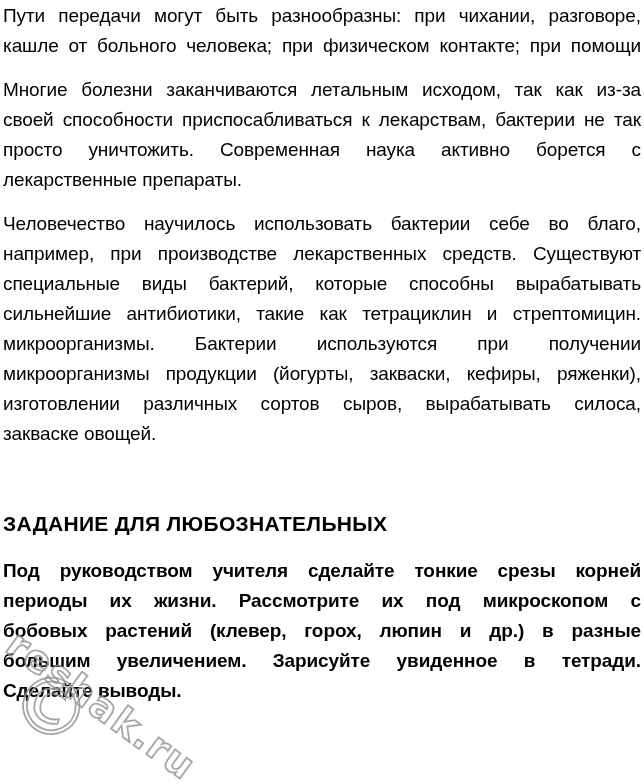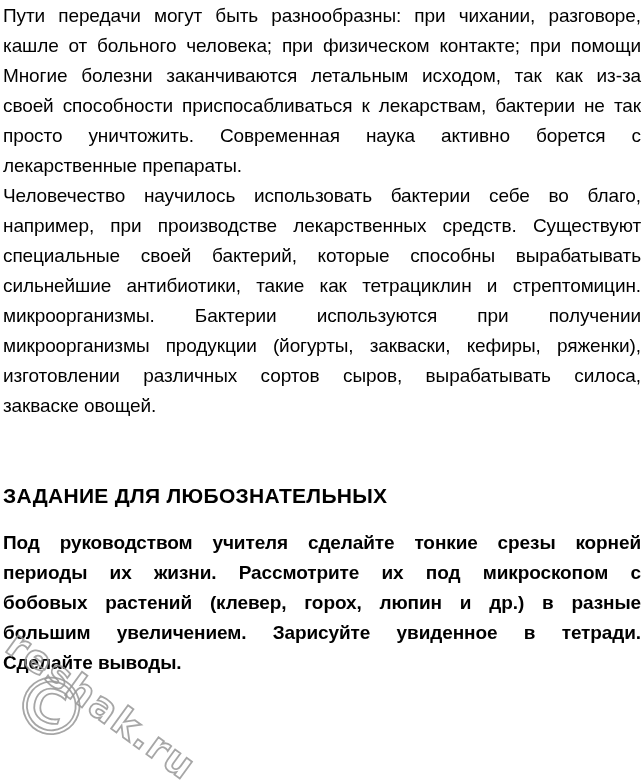--- a/index.html
+++ b/index.html
@@ -18,21 +18,21 @@
   .doc {
     position: relative;
     width: 638px;
     padding: 1px 3px 0 3px;
     z-index: 1;
   }
   .para {
     margin: 0;
   }
   .para:not(:first-child) {
-    margin-top: 0;
+    margin-top: 14px;
   }
   .line {
     font-size: 19px;
     line-height: 30px;
     text-align: justify;
     text-align-last: justify;
     white-space: normal;
     letter-spacing: -0.1px;
   }
   .line.last {
@@ -96,21 +96,21 @@
       </div>
       <div class="para">
         <div class="line">Многие болезни заканчиваются летальным исходом, так как из-за</div>
         <div class="line">своей способности приспосабливаться к лекарствам, бактерии не так</div>
         <div class="line">просто уничтожить. Современная наука активно борется с</div>
         <div class="line last">лекарственные препараты.</div>
       </div>
       <div class="para">
         <div class="line">Человечество научилось использовать бактерии себе во благо,</div>
         <div class="line">например, при производстве лекарственных средств. Существуют</div>
-        <div class="line">специальные своей бактерий, которые способны вырабатывать</div>
+        <div class="line">специальные виды бактерий, которые способны вырабатывать</div>
         <div class="line">сильнейшие антибиотики, такие как тетрациклин и стрептомицин.</div>
         <div class="line">микроорганизмы. Бактерии используются при получении</div>
         <div class="line">микроорганизмы продукции (йогурты, закваски, кефиры, ряженки),</div>
         <div class="line">изготовлении различных сортов сыров, вырабатывать силоса,</div>
         <div class="line last">закваске овощей.</div>
       </div>
       <div class="heading">ЗАДАНИЕ ДЛЯ ЛЮБОЗНАТЕЛЬНЫХ</div>
       <div class="para bold">
         <div class="line">Под руководством учителя сделайте тонкие срезы корней</div>
         <div class="line">периоды их жизни. Рассмотрите их под микроскопом с</div>

